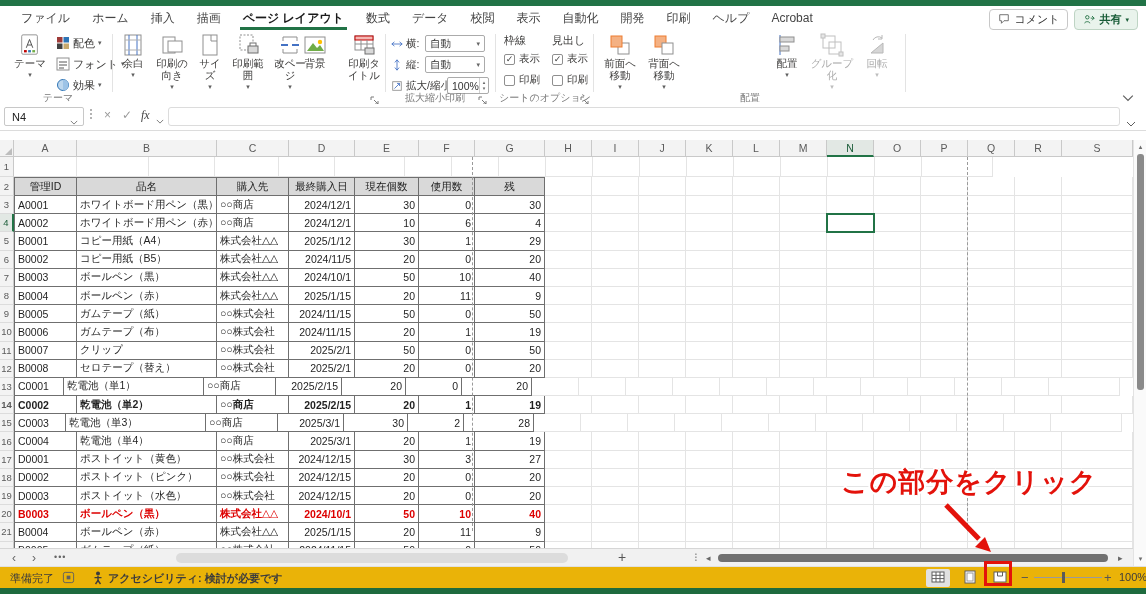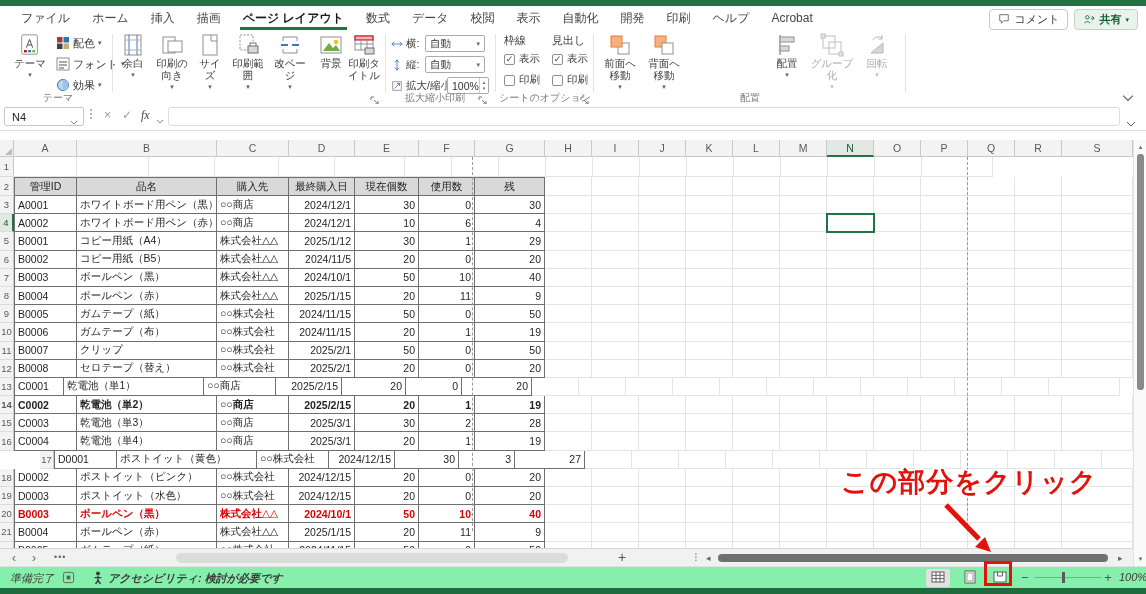--- a/index.html
+++ b/index.html
@@ -73,21 +73,21 @@
   
   #vscroll{left:1133px;top:140px;width:13px;height:426px;background:#fafafa;border-left:1px solid #e3e3e3;box-sizing:border-box;}
   #vscroll .ar{position:absolute;left:0;width:13px;text-align:center;font-size:7px;color:#6f6f6f;line-height:12px;}
   #vthumb{position:absolute;left:3px;top:14px;width:7px;height:236px;background:#8a8a8a;border-radius:3px;}
   
   #sheetbar{left:0;top:548px;width:1133px;height:18px;background:#f1f1f1;border-top:1px solid #d6d6d6;box-sizing:border-box;}
   .sb{position:absolute;font-size:12px;color:#666;line-height:16px;}
   #sheettab-blur{position:absolute;left:176px;top:4px;width:392px;height:10px;background:#dcdcdc;border-radius:5px;}
   #hthumb{position:absolute;left:718px;top:5px;width:390px;height:8px;background:#707070;border-radius:4px;}
   
-  #statusbar{left:0;top:566px;width:1146px;height:22px;background:#86efac;border-top:1px solid #e1e1e1;box-sizing:border-box;font-size:11px;color:#3c3c3c;font-style:italic;}
+  #statusbar{left:0;top:566px;width:1146px;height:22px;background:#eab308;border-top:1px solid #e1e1e1;box-sizing:border-box;font-size:11px;color:#3c3c3c;}
   .st{position:absolute;top:4px;white-space:nowrap;}
   .viewbtn{position:absolute;top:2px;width:24px;height:18px;display:flex;align-items:center;justify-content:center;border-radius:2px;}
   .viewbtn svg{width:14px;height:14px;}
   .viewbtn.active{background:#e1e1e1;}
   #zoom-track{position:absolute;left:1034px;top:577px;width:68px;height:1px;background:#9a9a9a;}
   #zoom-thumb{position:absolute;left:1062px;top:572px;width:3px;height:11px;background:#5a5a5a;}
   
   #callout-text{position:absolute;left:841px;top:464px;font-size:27px;font-weight:700;color:#e3120b;letter-spacing:1px;z-index:30;white-space:nowrap;
      text-shadow:2px 0 0 #fff,-2px 0 0 #fff,0 2px 0 #fff,0 -2px 0 #fff,1.5px 1.5px 0 #fff,-1.5px -1.5px 0 #fff,1.5px -1.5px 0 #fff,-1.5px 1.5px 0 #fff;}
   #callout-arrow{position:absolute;left:0;top:0;pointer-events:none;z-index:29;}
@@ -219,21 +219,21 @@
   <div class="bigbtn" style="left:270px;width:40px">
     <span class="bi"><svg viewBox="0 0 24 24" width="24" height="24">
           <path d="M5 8 V4 H19 V8" fill="none" stroke="#8f8f8f"></path>
           <path d="M5 16 V20 H19 V16" fill="none" stroke="#8f8f8f"></path>
           <line x1="3" y1="12" x2="10" y2="12" stroke="#4472c4" stroke-width="2"></line>
           <line x1="14" y1="12" x2="21" y2="12" stroke="#4472c4" stroke-width="2"></line>
         </svg></span>
     <span class="lbl">改ページ</span>
     <span class="crt">▾</span>
   </div>
-  <div class="bigbtn" style="left:316px;width:30px">
+  <div class="bigbtn" style="left:300px;width:30px">
     <span class="bi"><svg viewBox="0 0 24 24" width="24" height="24">
           <rect x="2" y="4" width="20" height="16" fill="#fff" stroke="#8f8f8f"></rect>
           <circle cx="17" cy="9" r="2.2" fill="#ffc000"></circle>
           <path d="M4 18 L10 10 L14 15 L17 12 L21 18 Z" fill="#70ad47"></path>
         </svg></span>
     <span class="lbl">背景</span>
   </div>
   <div class="bigbtn" style="left:344px;width:40px">
     <span class="bi"><svg viewBox="0 0 24 24" width="24" height="24">
           <rect x="3" y="3" width="18" height="14" fill="#fff" stroke="#8f8f8f"></rect>
@@ -715,21 +715,21 @@
       <div class="gc" style="width: 47px;"></div>
       <div class="gc" style="width: 47px;"></div>
       <div class="gc" style="width: 47px;"></div>
       <div class="gc" style="width: 47px;"></div>
       <div class="gc" style="width: 47px;"></div>
       <div class="gc" style="width: 47px;"></div>
       <div class="gc" style="width: 71px;"></div>
     </div>
     <div class="grow" style="height: 18.2px;">
       <div class="grn">15</div>
-      <div class="gc tb tl" style="width: 63px;">C0003</div>
+      <div class="gc tb tl" style="width: 52px;">C0003</div>
       <div class="gc tb" style="width: 140px;">乾電池（単3）</div>
       <div class="gc tb" style="width: 72px;">○○商店</div>
       <div class="gc tb num" style="width: 66px;">2025/3/1</div>
       <div class="gc tb num" style="width: 64px;">30</div>
       <div class="gc tb num" style="width: 56px;">2</div>
       <div class="gc tb num" style="width: 70px;">28</div>
       <div class="gc" style="width: 47px;"></div>
       <div class="gc" style="width: 47px;"></div>
       <div class="gc" style="width: 47px;"></div>
       <div class="gc" style="width: 47px;"></div>
@@ -757,21 +757,21 @@
       <div class="gc" style="width: 47px;"></div>
       <div class="gc" style="width: 47px;"></div>
       <div class="gc" style="width: 47px;"></div>
       <div class="gc" style="width: 47px;"></div>
       <div class="gc" style="width: 47px;"></div>
       <div class="gc" style="width: 47px;"></div>
       <div class="gc" style="width: 47px;"></div>
       <div class="gc" style="width: 47px;"></div>
       <div class="gc" style="width: 71px;"></div>
     </div>
-    <div class="grow" style="height: 18.2px; margin-left: 40px;">
+    <div class="grow" style="height: 18.2px;">
       <div class="grn">17</div>
       <div class="gc tb tl" style="width: 63px;">D0001</div>
       <div class="gc tb" style="width: 140px;">ポストイット（黄色）</div>
       <div class="gc tb" style="width: 72px;">○○株式会社</div>
       <div class="gc tb num" style="width: 66px;">2024/12/15</div>
       <div class="gc tb num" style="width: 64px;">30</div>
       <div class="gc tb num" style="width: 56px;">3</div>
       <div class="gc tb num" style="width: 70px;">27</div>
       <div class="gc" style="width: 47px;"></div>
       <div class="gc" style="width: 47px;"></div>

